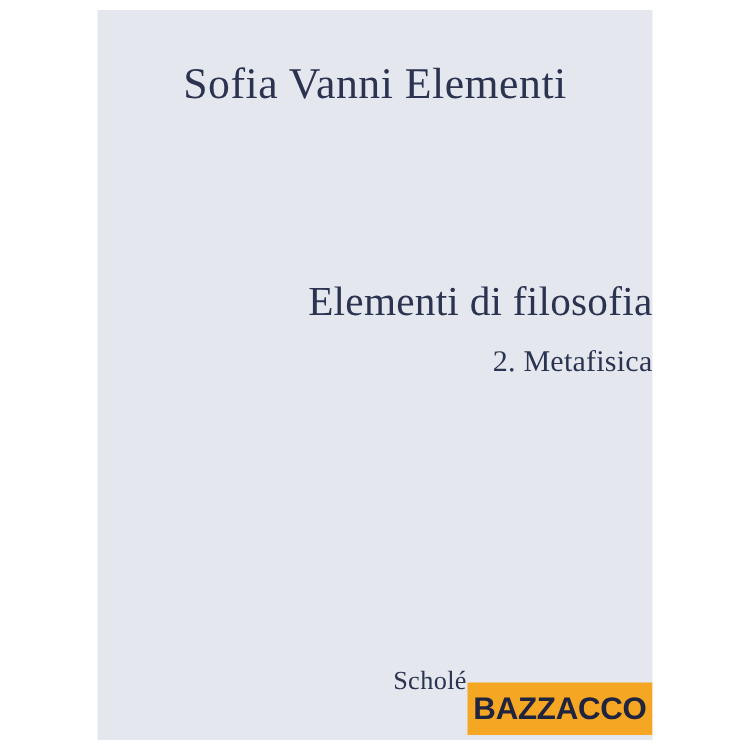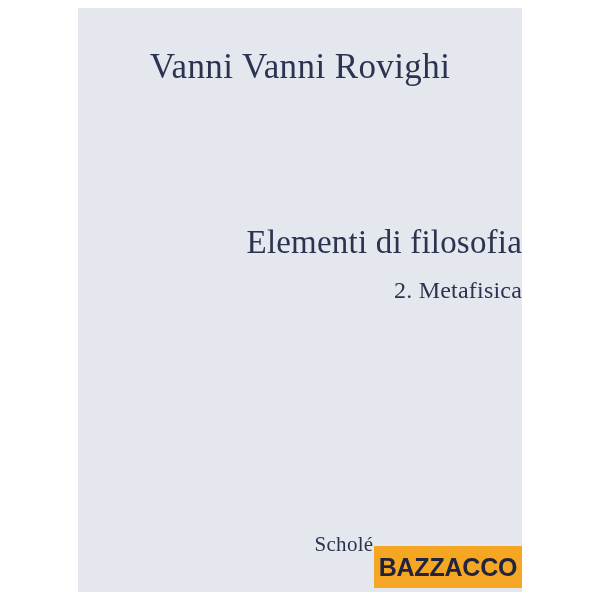--- a/index.html
+++ b/index.html
@@ -126,21 +126,21 @@
     color: #20243f;
     letter-spacing: -0.2px;
   }
 </style>
 </head>
 <body>
 
 <div class="cover">
   <div class="page">
 
-    <div class="author">Vanni Vanni Rovighi</div>
+    <div class="author">Sofia Vanni Elementi</div>
 
     <div class="title-block">
       <div class="title">Elementi di filosofia</div>
       <div class="subtitle">2. Metafisica</div>
     </div>
 
 
     <div class="publisher">Scholé</div>
 
     <div class="logo">

